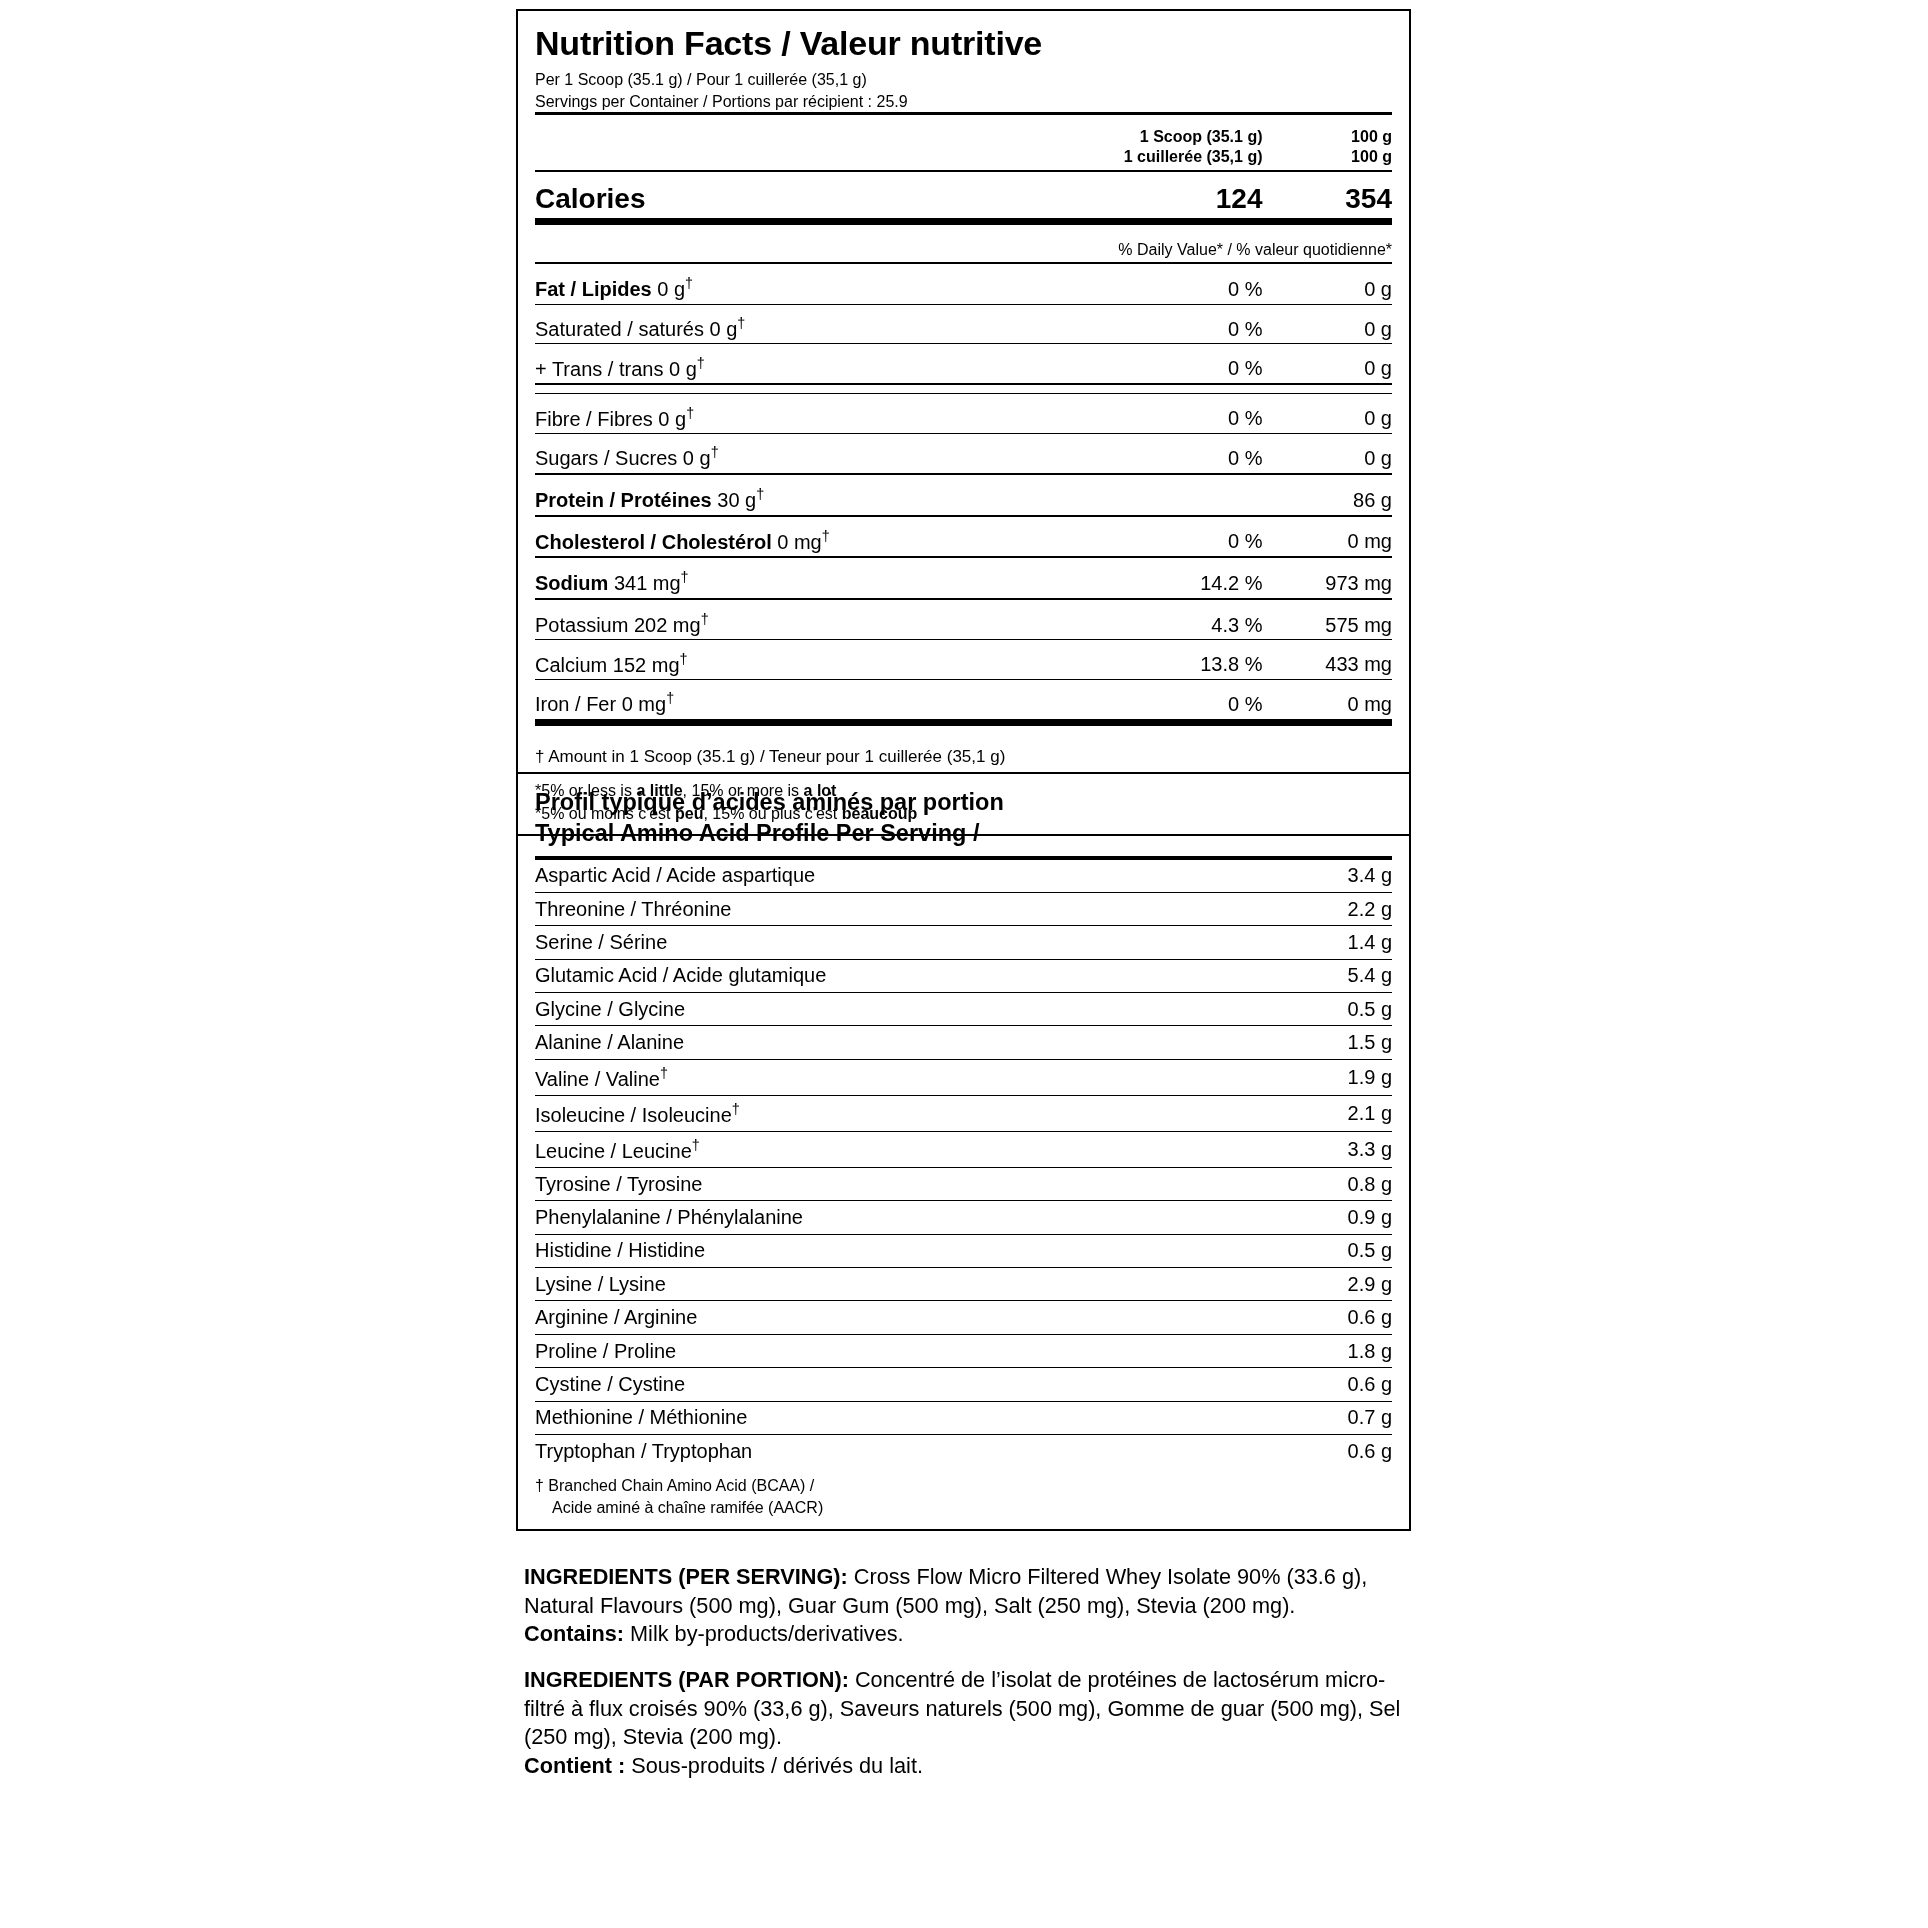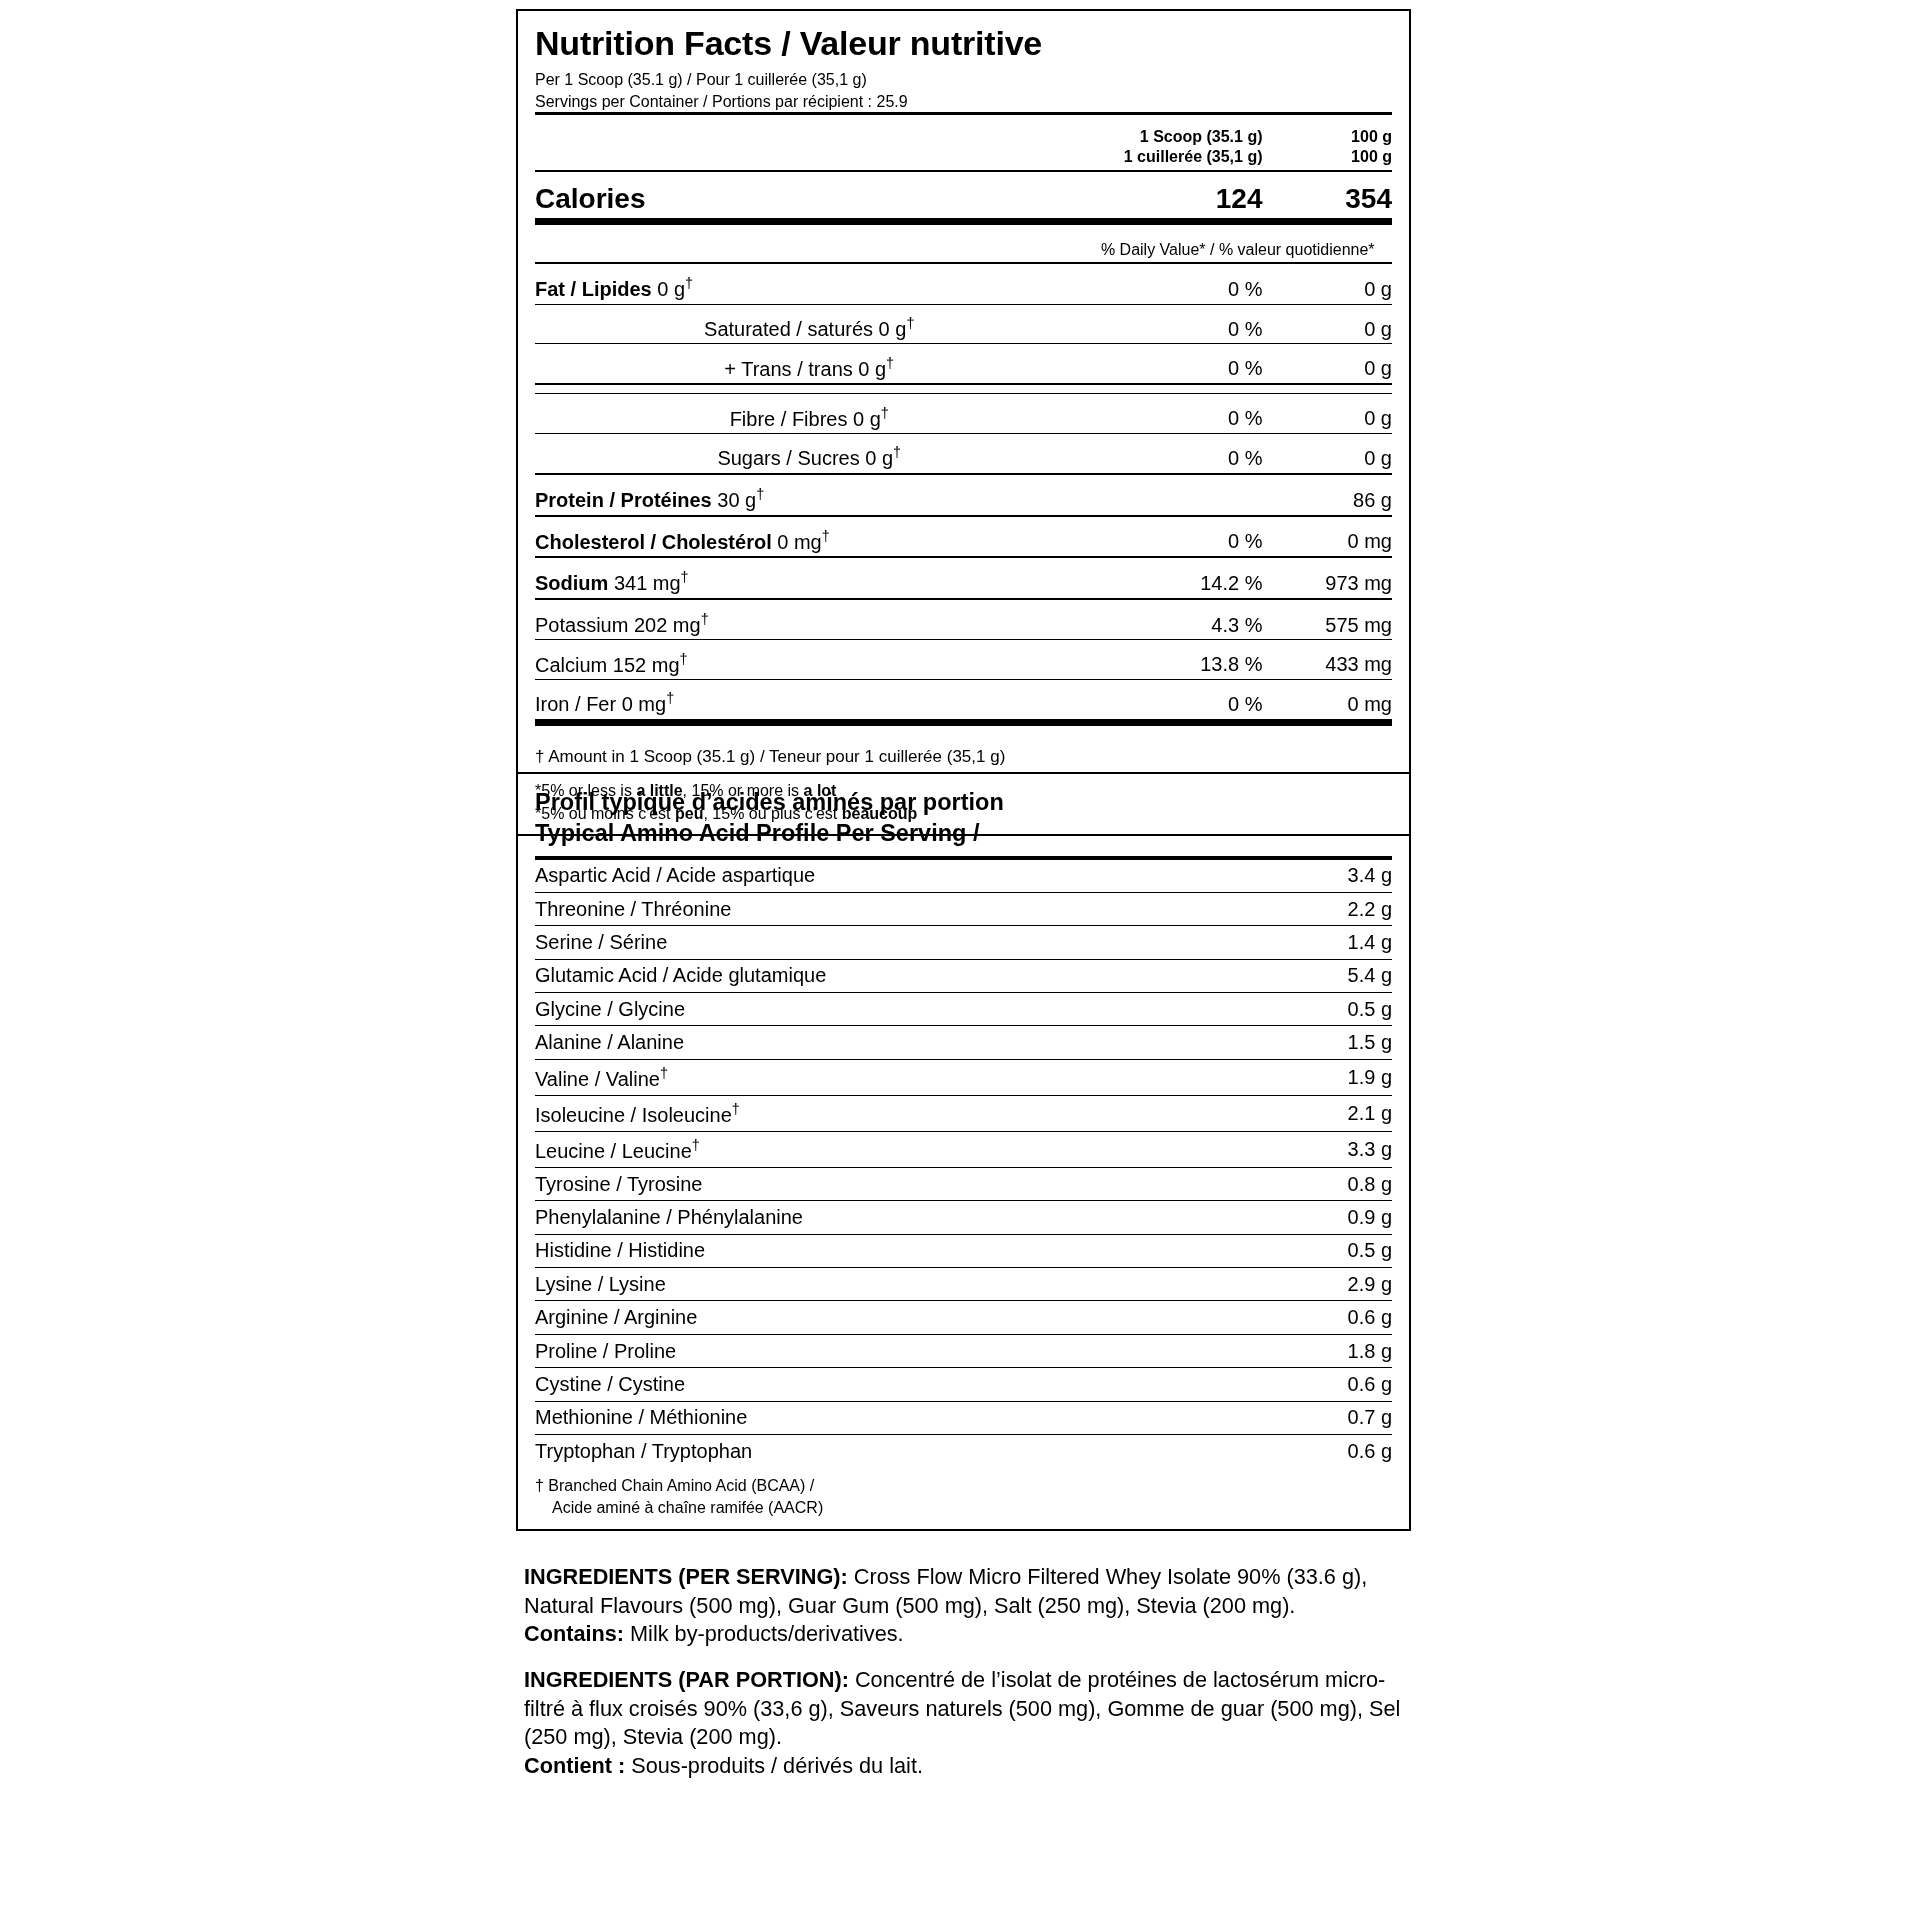--- a/index.html
+++ b/index.html
@@ -79,21 +79,21 @@
 
   .dv-row td {
     font-size: 16px;
     text-align: right;
     font-weight: normal;
     padding-top: 3.8px;
     padding-bottom: 1.9px;
   }
 
   .b { font-weight: bold; }
-  .ind { padding-left: 22.6px; text-align: center; }
+  .ind { padding-left: 22.6px; }
   sup.dag { font-size: 0.72em; vertical-align: super; }
 
   .sep-line td { padding: 0; }
 
   .nf-foot {
     font-size: 17px;
     line-height: 1.45;
     padding-top: 5.6px;
   }
   .nf-foot2 {
@@ -185,21 +185,21 @@
         <td class="col-dv">124</td>
         <td class="col-100">354</td>
       </tr>
 
       <tr class="sep-line">
             <td colspan="3" style="border-top:7.5px solid #000;height:7.5px;"></td>
           </tr>
 
       <tr class="dv-row">
         <td class="col-name"></td>
-        <td colspan="2" style="text-align:center;">% Daily Value* / % valeur quotidienne*</td>
+        <td colspan="2" style="text-align:right;">% Daily Value* / % valeur quotidienne*</td>
       </tr>
 
       <tr class="sep-line">
             <td colspan="3" style="border-top:2.8px solid #000;height:2.8px;"></td>
           </tr>
 
       </tbody>
         <tbody id="nf-rows">
           <tr>
             <td class="col-name"><span class="b">Fat / Lipides</span> 0 g<sup class="dag">†</sup></td>

